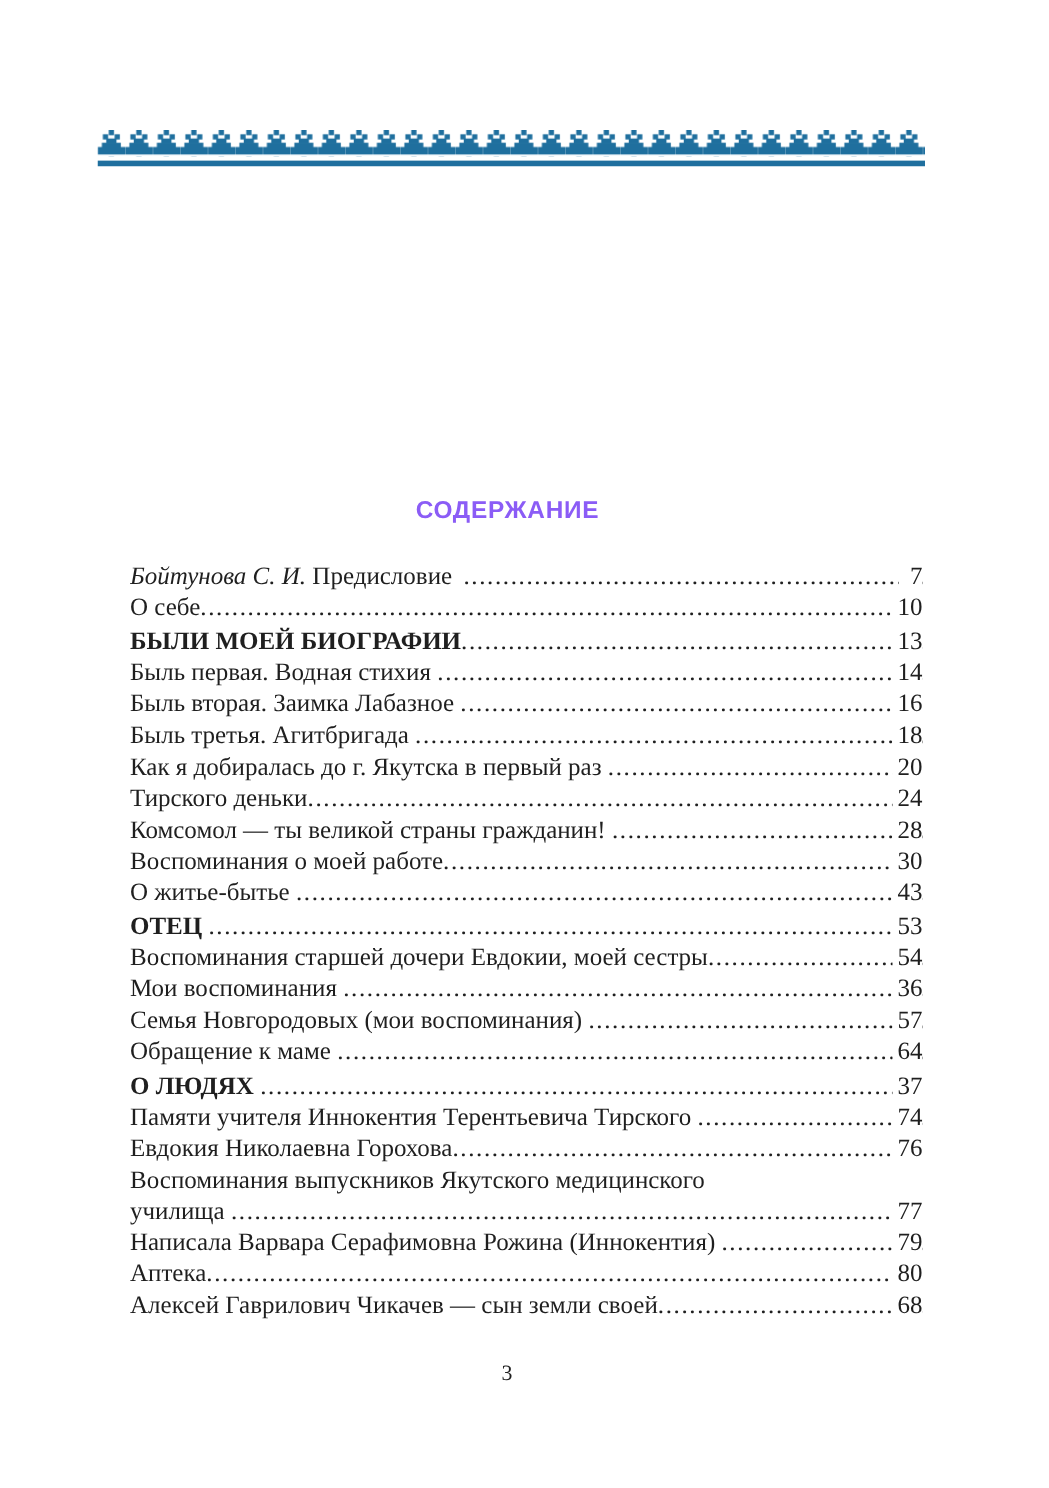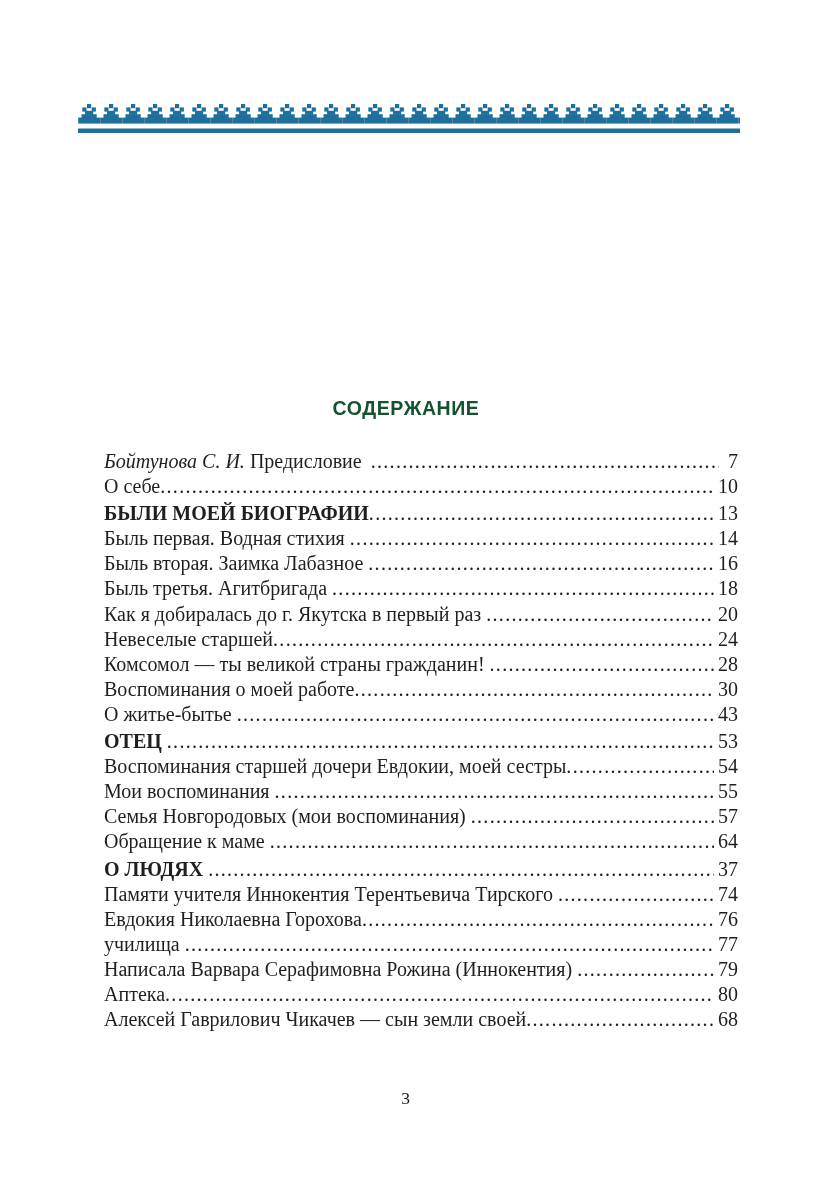--- a/index.html
+++ b/index.html
@@ -24,21 +24,21 @@
   }
   .toc-title {
     margin: 0;
     text-align: center;
     padding-right: 30px;
     font-family: "Liberation Sans", sans-serif;
     font-weight: 700;
     font-size: 19.5px;
     line-height: 22px;
     letter-spacing: 0.6px;
-    color: #14532d;
+    color: #8b5cf6;
   }
   .toc-list {
     margin-top: 30px;
     font-size: 20px;
   }
   .entry.section { margin-top: 2px; }
   .line {
     position: relative;
     overflow: hidden;
     white-space: nowrap;
@@ -102,56 +102,57 @@
       <div class="entry">
         <div class="line last"><span class="txt">Быль вторая. Заимка Лабазное </span><span class="dots">............................................................................................................................................................................................................................</span><span class="pg">16</span></div>
       </div>
       <div class="entry">
         <div class="line last"><span class="txt">Быль третья. Агитбригада </span><span class="dots">............................................................................................................................................................................................................................</span><span class="pg">18</span></div>
       </div>
       <div class="entry">
         <div class="line last"><span class="txt">Как я добиралась до г. Якутска в первый раз </span><span class="dots">............................................................................................................................................................................................................................</span><span class="pg">20</span></div>
       </div>
       <div class="entry">
-        <div class="line last"><span class="txt">Невеселые старшей</span><span class="dots">............................................................................................................................................................................................................................</span><span class="pg">24</span></div>
+        <div class="line last"><span class="txt">Тирского деньки</span><span class="dots">............................................................................................................................................................................................................................</span><span class="pg">24</span></div>
       </div>
       <div class="entry">
         <div class="line last"><span class="txt">Комсомол — ты великой страны гражданин! </span><span class="dots">............................................................................................................................................................................................................................</span><span class="pg">28</span></div>
       </div>
       <div class="entry">
         <div class="line last"><span class="txt">Воспоминания о моей работе</span><span class="dots">............................................................................................................................................................................................................................</span><span class="pg">30</span></div>
       </div>
       <div class="entry">
         <div class="line last"><span class="txt">О житье-бытье </span><span class="dots">............................................................................................................................................................................................................................</span><span class="pg">43</span></div>
       </div>
       <div class="entry section">
         <div class="line last"><span class="txt b">ОТЕЦ </span><span class="dots">............................................................................................................................................................................................................................</span><span class="pg">53</span></div>
       </div>
       <div class="entry">
         <div class="line last"><span class="txt">Воспоминания старшей дочери Евдокии, моей сестры</span><span class="dots">............................................................................................................................................................................................................................</span><span class="pg">54</span></div>
       </div>
       <div class="entry">
-        <div class="line last"><span class="txt">Мои воспоминания </span><span class="dots">............................................................................................................................................................................................................................</span><span class="pg">55</span></div>
+        <div class="line last"><span class="txt">Мои воспоминания </span><span class="dots">............................................................................................................................................................................................................................</span><span class="pg">36</span></div>
       </div>
       <div class="entry">
         <div class="line last"><span class="txt">Семья Новгородовых (мои воспоминания) </span><span class="dots">............................................................................................................................................................................................................................</span><span class="pg">57</span></div>
       </div>
       <div class="entry">
         <div class="line last"><span class="txt">Обращение к маме </span><span class="dots">............................................................................................................................................................................................................................</span><span class="pg">64</span></div>
       </div>
       <div class="entry section">
         <div class="line last"><span class="txt b">О ЛЮДЯХ </span><span class="dots">............................................................................................................................................................................................................................</span><span class="pg">37</span></div>
       </div>
       <div class="entry">
         <div class="line last"><span class="txt">Памяти учителя Иннокентия Терентьевича Тирского </span><span class="dots">............................................................................................................................................................................................................................</span><span class="pg">74</span></div>
       </div>
       <div class="entry">
         <div class="line last"><span class="txt">Евдокия Николаевна Горохова</span><span class="dots">............................................................................................................................................................................................................................</span><span class="pg">76</span></div>
       </div>
       <div class="entry">
+        <div class="line"><span class="txt">Воспоминания выпускников Якутского медицинского</span></div>
         <div class="line last"><span class="txt">училища </span><span class="dots">............................................................................................................................................................................................................................</span><span class="pg">77</span></div>
       </div>
       <div class="entry">
         <div class="line last"><span class="txt">Написала Варвара Серафимовна Рожина (Иннокентия) </span><span class="dots">............................................................................................................................................................................................................................</span><span class="pg">79</span></div>
       </div>
       <div class="entry">
         <div class="line last"><span class="txt">Аптека</span><span class="dots">............................................................................................................................................................................................................................</span><span class="pg">80</span></div>
       </div>
       <div class="entry">
         <div class="line last"><span class="txt">Алексей Гаврилович Чикачев — сын земли своей</span><span class="dots">............................................................................................................................................................................................................................</span><span class="pg">68</span></div>

